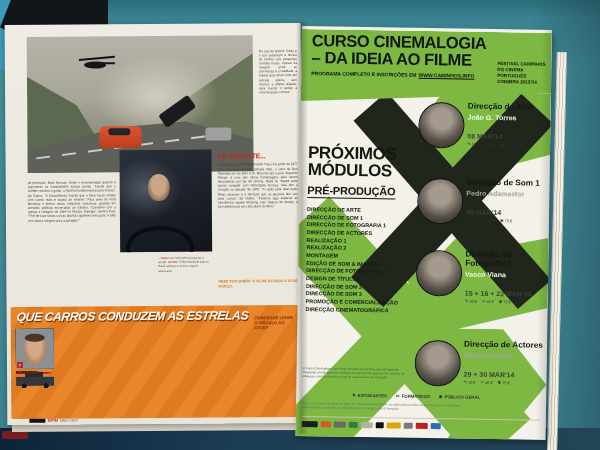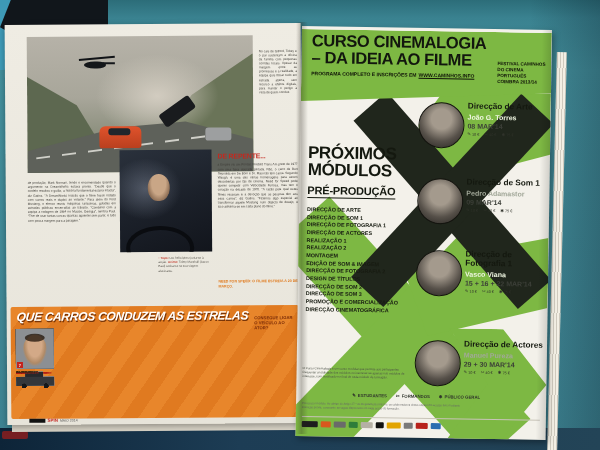--- a/index.html
+++ b/index.html
@@ -126,21 +126,21 @@
   .module { font-size:5.4px; font-weight:800; color:#181c12; line-height:1.42; white-space:nowrap; }
 
   .inst { left:118px; width:130px; display:flex; gap:3px; z-index:3; }
   .inst1 { top:74px; } .inst2 { top:150px; } .inst3 { top:222px; } .inst4 { top:312px; }
   .portrait { flex:none; width:46px; height:46px; border-radius:50%; border:1px solid #14140f;
     background:radial-gradient(circle at 50% 36%,#a49a8d 0 28%,#565049 62%,#23201d 100%); }
   .inst-text { width:80px; }
   .course { font-size:8.2px; font-weight:800; color:#14180f; line-height:1.08; }
   .iname { font-size:7px; font-weight:700; line-height:1.12; margin-top:2px; }
   .inst1 .iname, .inst3 .iname { color:#f0f7e2; } .inst2 .iname, .inst4 .iname { color:#a2a899; }
-  .idate { font-size:7px; font-weight:700; color:#3c3f38; line-height:1.1; margin-top:1px; }
+  .idate { font-size:7px; font-weight:700; color:#3c3f38; line-height:1.1; margin-top:11px; }
   .fees { display:flex; gap:5px; margin-top:2px; font-size:3.8px; color:#30332b; align-items:center; }
   .fee { display:flex; gap:1px; align-items:center; }
   .fee-icon { font-size:4.4px; }
 
   .course-note { left:6px; top:340px; width:102px; font-size:3px; line-height:1.35; color:#4a4f45; z-index:3; }
   .legend { left:56px; top:366px; display:flex; gap:9px; font-size:4.3px; font-weight:700; color:#2f332b; align-items:center; z-index:3; }
   .legend .fee-icon { margin-right:1px; }
   .fine-print { left:6px; top:376px; width:162px; font-size:2.8px; line-height:1.3; color:#666; z-index:3; }
   .divider { left:6px; top:390px; width:238px; height:1px; background:#c8c4b8; z-index:3; }
   .sponsors { left:6px; top:395px; display:flex; gap:3px; align-items:center; z-index:3; }

